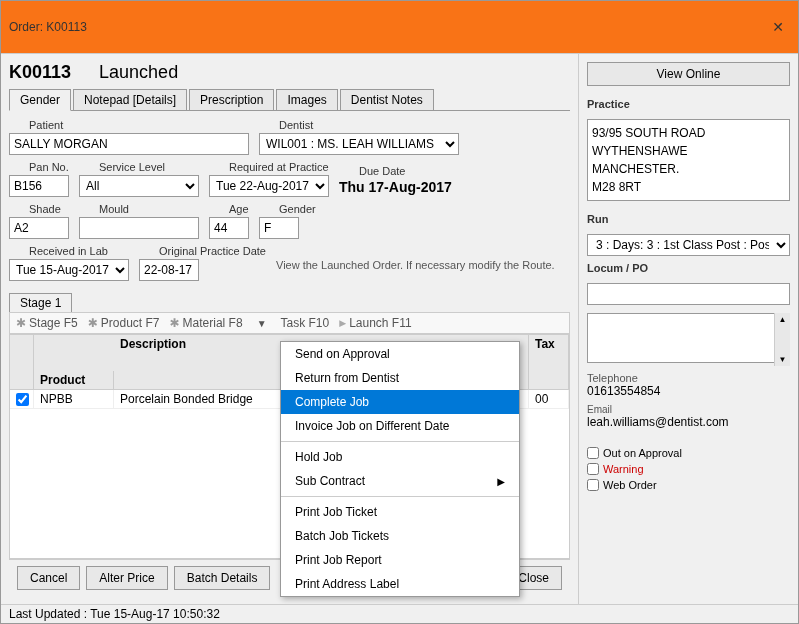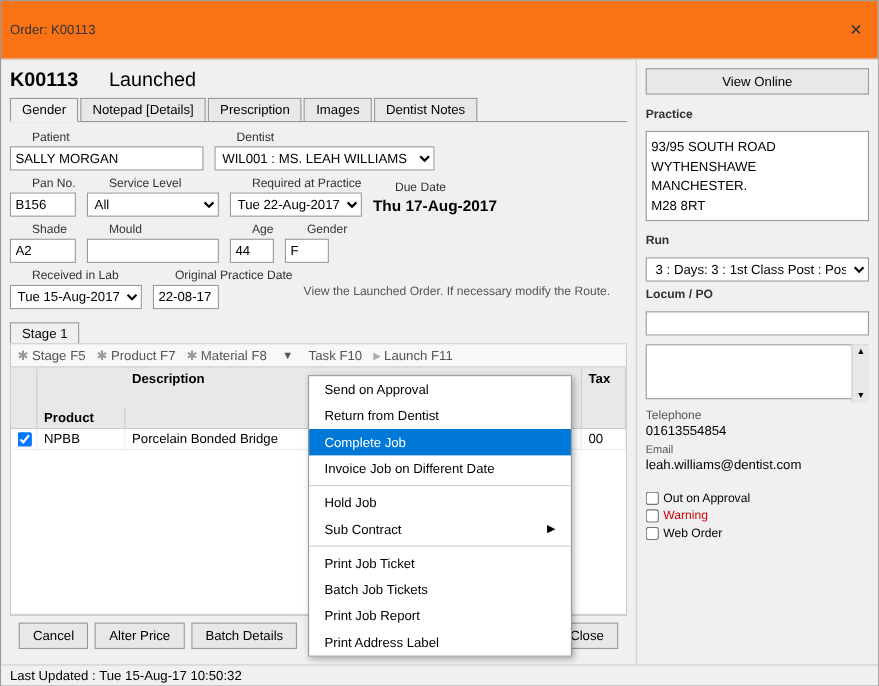--- a/index.html
+++ b/index.html
@@ -15,21 +15,21 @@
     .order-id { font-size: 18px; font-weight: bold; }
     .order-status { font-size: 18px; }
     .view-online-btn { width: 100%; padding: 4px; border: 1px solid #999; background: #e8e8e8; cursor: pointer; text-align: center; margin-bottom: 6px; }
     .tabs { display: flex; border-bottom: 1px solid #999; margin-bottom: 8px; }
     .tab { padding: 3px 10px; border: 1px solid #999; border-bottom: none; background: #e8e8e8; cursor: pointer; margin-right: 2px; }
     .tab.active { background: #f0f0f0; border-bottom: 1px solid #f0f0f0; margin-bottom: -1px; }
     .form-row { display: flex; gap: 10px; margin-bottom: 6px; align-items: flex-end; }
     .field-group { display: flex; flex-direction: column; }
     .field-label { font-size: 11px; color: #333; margin-bottom: 2px; margin-left: 20px; }
     .field-input { border: 1px solid #999; background: white; padding: 2px 4px; height: 22px; }
-    .field-input.wide { width: 176px; }
+    .field-input.wide { width: 240px; }
     .field-input.medium { width: 120px; }
     .field-input.small { width: 60px; }
     .field-input.xsmall { width: 40px; }
     select.field-input { padding: 0 2px; }
     .due-date { font-weight: bold; font-size: 14px; color: #000; align-self: flex-end; margin-bottom: 2px; }
     .stage-section { flex: 1; display: flex; flex-direction: column; }
     .stage-tab { border: 1px solid #999; border-bottom: none; display: inline-block; padding: 2px 10px; background: #f0f0f0; margin-bottom: 0; }
     .product-toolbar { display: flex; align-items: center; border: 1px solid #ccc; background: #f8f8f8; padding: 3px 6px; gap: 10px; position: relative; }
     .toolbar-item { display: flex; align-items: center; gap: 3px; cursor: pointer; color: #555; }
     .toolbar-item .star { color: #999; }

